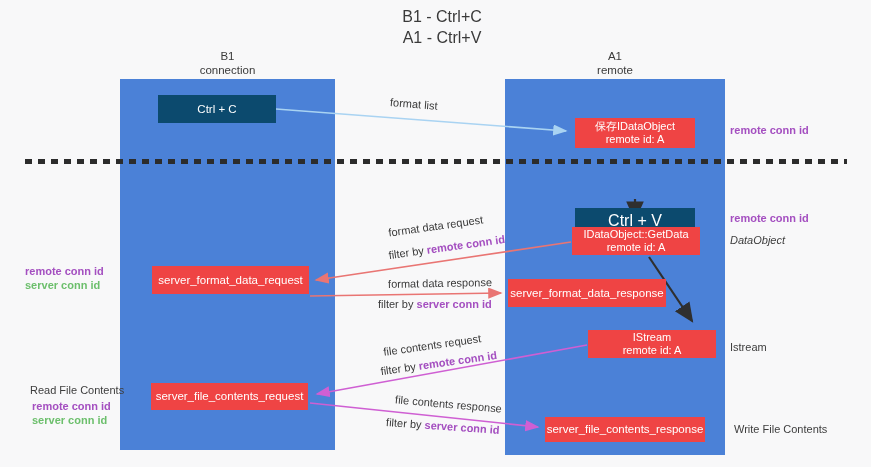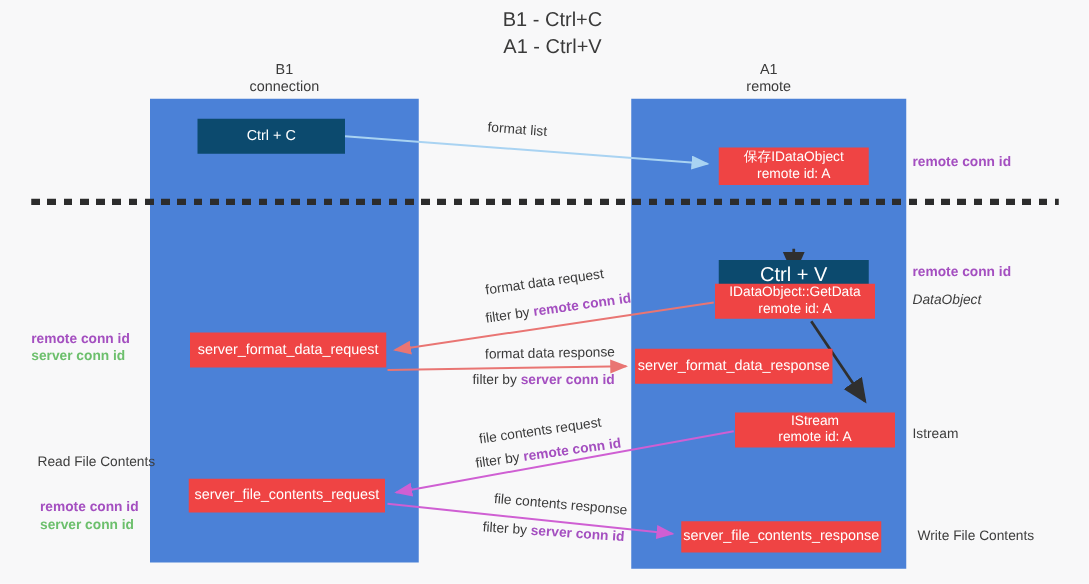--- a/index.html
+++ b/index.html
@@ -155,21 +155,21 @@
   <div class="alabel al-fcresp">file contents response</div>
   <div class="alabel al-filter4">
     <span>filter by </span><span class="purple">server conn id</span>
   </div>
 
   <div class="side" style="left:25px; top:264px;">
     <div class="purple">remote conn id</div>
     <div class="greentxt">server conn id</div>
   </div>
 
-  <div class="side" style="left:30px; top:363px;">Read File Contents</div>
+  <div class="side" style="left:30px; top:383px;">Read File Contents</div>
   <div class="side" style="left:32px; top:399px;">
     <div class="purple">remote conn id</div>
     <div class="greentxt">server conn id</div>
   </div>
 
   <div class="side purple" style="left:730px; top:123px;">remote conn id</div>
   <div class="side purple" style="left:730px; top:211px;">remote conn id</div>
   <div class="side" style="left:730px; top:233px;font-style:italic;">DataObject</div>
   <div class="side" style="left:730px; top:340px;">Istream</div>
   <div class="side" style="left:734px; top:422px;">Write File Contents</div>

